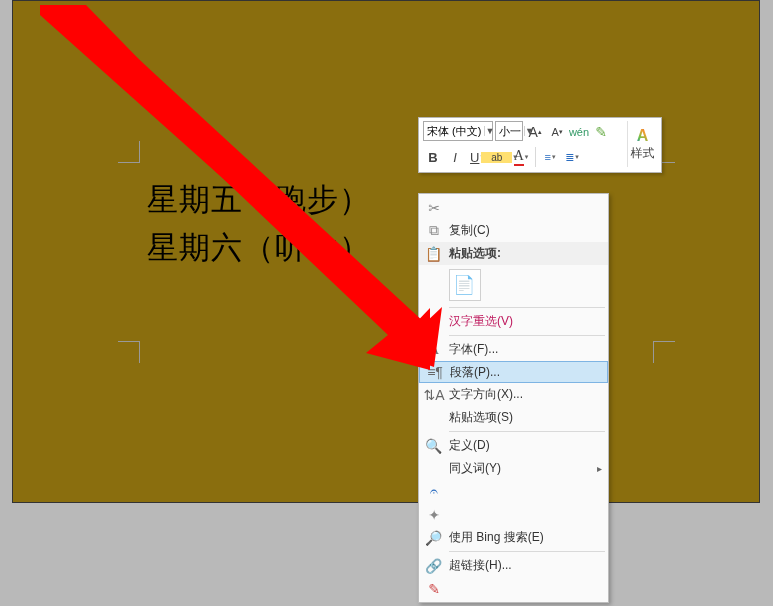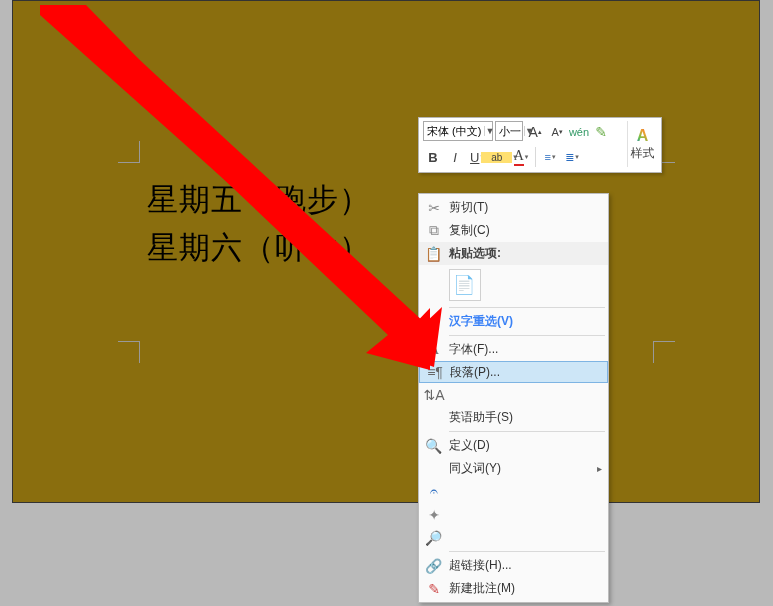--- a/index.html
+++ b/index.html
@@ -134,21 +134,21 @@
     color: #333;
     position: relative;
     white-space: nowrap;
   }
   .ctx-item.hov { background: #cde6f7; border: 1px solid #7eb4e3; height: 22px;}
   .ctx-item.section {
     background: #f0f0f0;
     font-weight: bold;
     color: #444;
   }
-  .ctx-item.disabled { color: #3b82f6; font-weight: bold; }
+  .ctx-item.disabled { color: #be185d; }
   .ctx-ico {
     width: 30px;
     display: flex;
     align-items: center;
     justify-content: center;
     font-size: 14px;
     color: #666;
     flex-shrink: 0;
   }
   .ctx-label { flex: 1; }
@@ -252,21 +252,20 @@
   </div>
   <div class="styles-btn">
     <span class="A-ico">A</span>
     <span class="lbl">样式</span>
   </div>
 </div>
 
 <div class="ctx">
   <div class="ctx-item">
     <span class="ctx-ico clr-gray">✂</span>
-    <span class="ctx-label">剪切(T)</span>
   </div>
   <div class="ctx-item">
     <span class="ctx-ico clr-gray">⧉</span>
     <span class="ctx-label">复制(C)</span>
   </div>
   <div class="ctx-item section">
     <span class="ctx-ico clr-orange">📋</span>
     <span class="ctx-label">粘贴选项:</span>
   </div>
   <div class="paste-opt-row">
@@ -283,51 +282,52 @@
   <div class="ctx-item">
     <span class="ctx-ico A-font">A</span>
     <span class="ctx-label">字体(F)...</span>
   </div>
   <div class="ctx-item hov">
     <span class="ctx-ico">≡¶</span>
     <span class="ctx-label">段落(P)...</span>
   </div>
   <div class="ctx-item">
     <span class="ctx-ico">⇅A</span>
+    <span class="ctx-label">文字方向(X)...</span>
   </div>
   <div class="ctx-item">
     <span class="ctx-ico"></span>
-    <span class="ctx-label">英语助手(S)</span>
+    <span class="ctx-label">粘贴选项(S)</span>
   </div>
   <div class="ctx-sep"></div>
   <div class="ctx-item">
     <span class="ctx-ico clr-blue">🔍</span>
     <span class="ctx-label">定义(D)</span>
   </div>
   <div class="ctx-item ctx-sub">
     <span class="ctx-ico"></span>
     <span class="ctx-label">同义词(Y)</span>
   </div>
   <div class="ctx-item">
     <span class="ctx-ico clr-blue">𝄐</span>
   </div>
   <div class="ctx-item">
     <span class="ctx-ico clr-gray">✦</span>
   </div>
   <div class="ctx-item">
     <span class="ctx-ico clr-blue">🔎</span>
+    <span class="ctx-label">使用 Bing 搜索(E)</span>
   </div>
   <div class="ctx-sep"></div>
   <div class="ctx-item">
     <span class="ctx-ico clr-blue">🔗</span>
     <span class="ctx-label">超链接(H)...</span>
   </div>
   <div class="ctx-item">
     <span class="ctx-ico" style="color:#c44">✎</span>
-    <span class="ctx-label">新建批注(M)</span>
   </div>
 </div>
 
 <svg class="arrow-svg" width="430" height="400">
   <defs></defs>
   <polygon points="10,0 50,0 395,318 412,302 404,362 346,342 368,330 10,10" fill="#ff0000"></polygon>
   <polygon points="10,0 56,0 376,328 400,303 400,365 336,348 358,330" fill="#ff0000"></polygon>
 </svg>
 
 </body></html>

